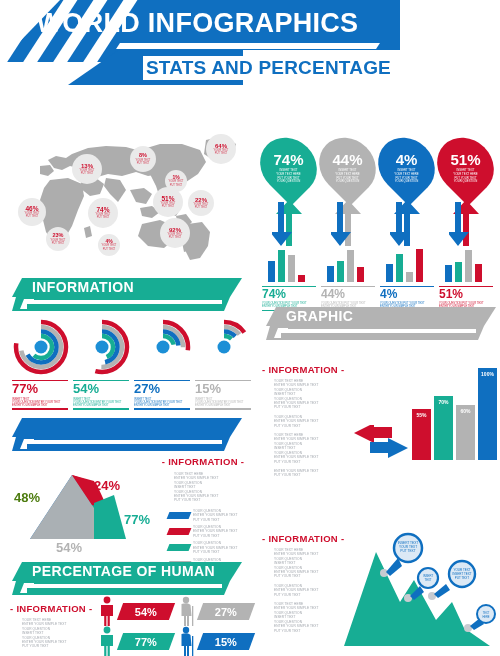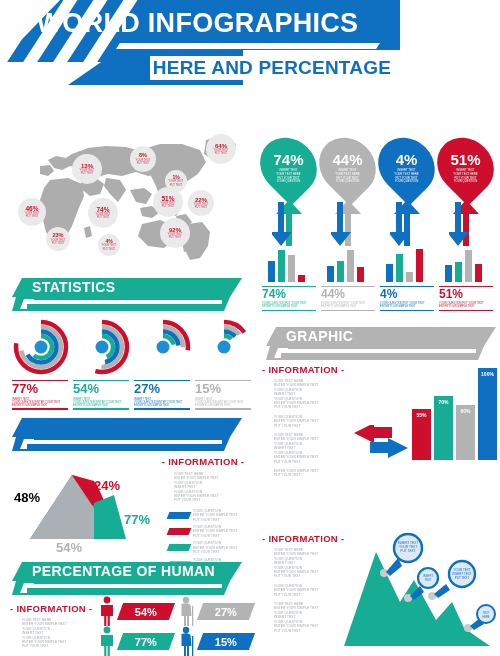--- a/index.html
+++ b/index.html
@@ -131,21 +131,21 @@
     <div class="hdr-stripe s1"></div>
     <div class="hdr-stripe s2"></div>
     <div class="hdr-stripe s3"></div>
     <div class="hdr-stripe s4"></div>
     <div class="hdr-stripe s5"></div>
     <div class="hdr-stripe s6"></div>
     <div class="hdr-title">WORLD INFOGRAPHICS</div>
     <div class="hdr-underline"></div>
     <div class="hdr-blue-2"></div>
     <div style="position:absolute;left:243px;top:50px;width:257px;height:42px;background:#fff;z-index:5;"></div>
-    <div class="hdr-sub">HERE AND PERCENTAGE</div>
+    <div class="hdr-sub">STATS AND PERCENTAGE</div>
   </div>
 
 
   <div id="world-map">
     <svg width="235" height="130" viewBox="0 0 235 130">
       <g fill="#ADADAD">
 
         <path d="M38 28 L46 24 L56 26 L62 22 L70 25 L74 31 L68 36 L60 34 L52 38 L44 36 Z"></path>
         <path d="M30 34 L40 33 L44 39 L38 44 L30 42 Z"></path>
 
@@ -330,21 +330,21 @@
     <div class="lt" style="color:#CE0E2D">YOUR QUESTION PUT YOUR TEXT<br>ENTER YOUR SIMPLE TEXT</div>
     <div class="rule" style="background:#CE0E2D"></div>
       </div>
     </div>
 
   <div class="banner" style="left:12px; top:278px; width:230px;">
     <div class="bar-top" style="background:#17AD94;"></div>
     <div class="bar-bot" style="background:#17AD94;"></div>
     <div class="inner-line" style="width:196px;"></div>
     <div class="notch"></div>
-    <div class="btitle">STATISTICS</div>
+    <div class="btitle">INFORMATION</div>
   </div>
 
   <div id="pct-area" style="position:absolute;left:8px;top:318px;width:242px;height:90px;">
       <div class="donut" style="left: 4px; top: 0px;"><svg width="58" height="58" viewBox="0 0 58 58">
       <circle cx="29" cy="29" r="25" fill="none" stroke="#CE0E2D" stroke-width="4.5" stroke-dasharray="120.95131716320704 157.07963267948966" transform="rotate(-90 29 29)"></circle>
           <circle cx="29" cy="29" r="20" fill="none" stroke="#B3B3B3" stroke-width="4.5" stroke-dasharray="89.98777996942603 125.66370614359172" transform="rotate(-90 29 29)"></circle>
           <circle cx="29" cy="29" r="15.5" fill="none" stroke="#0F6FC0" stroke-width="4.5" stroke-dasharray="64.49124231142198 97.38937226128358" transform="rotate(-90 29 29)"></circle>
           <circle cx="29" cy="29" r="11" fill="none" stroke="#17AD94" stroke-width="4.5" stroke-dasharray="42.04267784593077 69.11503837897544" transform="rotate(-90 29 29)"></circle>
           <circle cx="29" cy="29" r="6.5" fill="#1C8FD6"></circle>
         </svg></div>
@@ -406,21 +406,21 @@
     <svg width="145" height="95" viewBox="0 0 145 95">
       <path d="M16 84 L58 20 L78 50 L78 84 Z" fill="#0F6FC0"></path>
       <path d="M58 20 L80 26 L92 52 L78 50 Z" fill="#CE0E2D"></path>
       <path d="M78 50 L98 42 L110 84 L78 84 Z" fill="#17AD94"></path>
       <path d="M58 20 L78 50 L100 84 L16 84 Z" fill="#B3B3B3" opacity="0.95"></path>
       <path d="M58 20 L82 28 L94 54 L78 50 Z" fill="#CE0E2D"></path>
       <path d="M80 48 L100 40 L112 84 L80 84 Z" fill="#17AD94"></path>
     </svg>
   </div>
   <div id="stat-values">
-      <div class="stat-val" style="left: 14px; top: 490px; color: #000000;">48%</div>
+      <div class="stat-val" style="left: 14px; top: 490px; color: #4d7c0f;">48%</div>
       <div class="stat-val" style="left: 94px; top: 478px; color: rgb(206, 14, 45);">24%</div>
       <div class="stat-val" style="left: 124px; top: 512px; color: rgb(23, 173, 148);">77%</div>
       <div class="stat-val" style="left: 56px; top: 540px; color: rgb(179, 179, 179);">54%</div>
     </div>
 
   <div style="position:absolute;left:160px;top:456px;width:86px;">
     <div class="info-head" style="text-align:center;">- INFORMATION -</div>
     <div class="tiny" style="margin-top:5px;margin-left:14px;">YOUR TEXT HERE
 ENTER YOUR SIMPLE TEXT
 YOUR QUESTION
@@ -449,21 +449,21 @@
         </div>
         <div class="legend-row">
           <div class="legend-sw" style="background:#B3B3B3"></div>
     <div class="tiny">YOUR QUESTION
 ENTER YOUR SIMPLE TEXT
 PUT YOUR TEXT</div>
         </div>
       </div>
   </div>
 
-  <div class="banner" style="left:266px; top:327px; width:230px;">
+  <div class="banner" style="left:266px; top:307px; width:230px;">
     <div class="bar-top" style="background:#B3B3B3;"></div>
     <div class="bar-bot" style="background:#B3B3B3;"></div>
     <div class="inner-line" style="width:196px;"></div>
     <div class="notch"></div>
     <div class="btitle">GRAPHIC</div>
   </div>
 
   <div style="position:absolute;left:262px;top:364px;width:92px;">
     <div class="info-head">- INFORMATION -</div>
     <div class="tiny" style="margin-top:4px;margin-left:12px;">YOUR TEXT HERE

